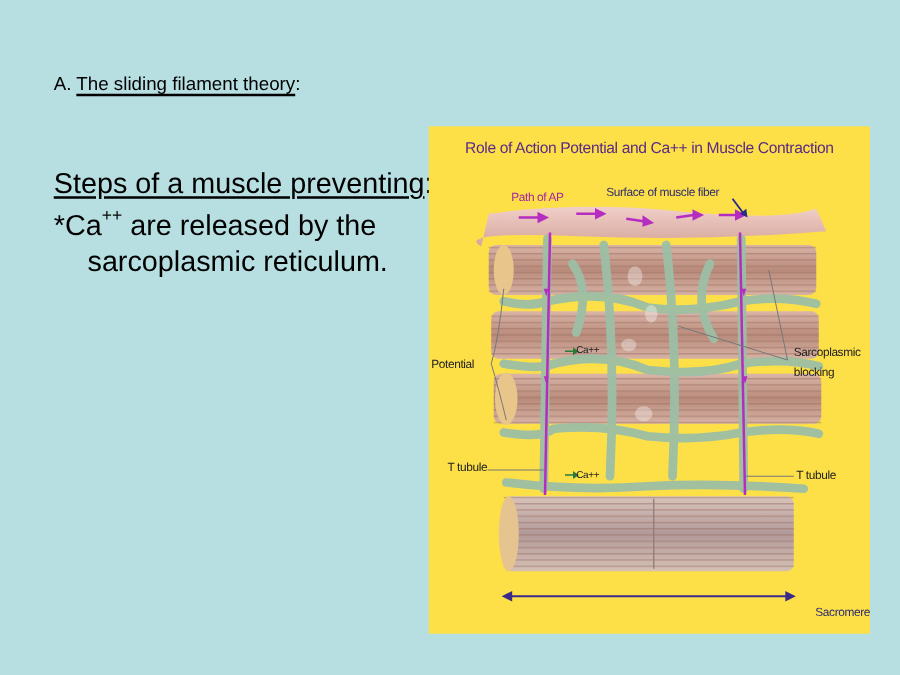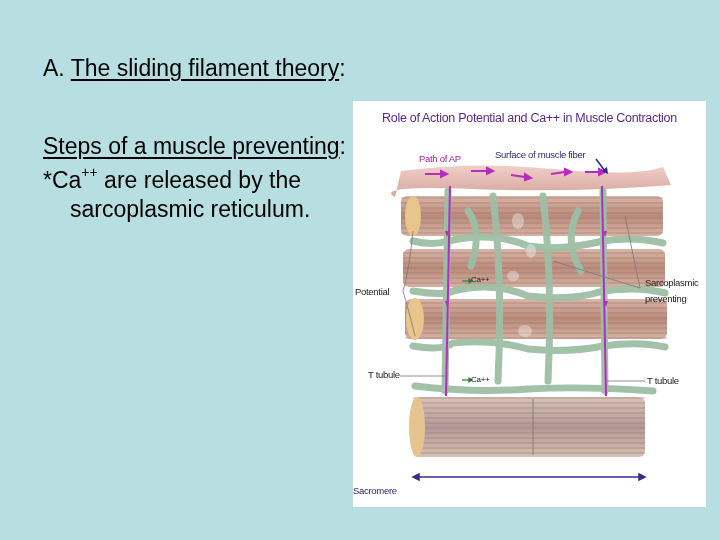--- a/index.html
+++ b/index.html
@@ -12,21 +12,21 @@
       background: #b7dfe1;
       position: relative;
       overflow: hidden;
       font-family: "Liberation Sans", sans-serif;
       color: #000;
     }
     .title {
       position: absolute;
       left: 43px;
       top: 54px;
-      font-size: 23px;
+      font-size: 15px;
       line-height: 28px;
       white-space: nowrap;
     }
     .u { text-decoration: underline; text-decoration-thickness: 2px; text-underline-offset: 3px; }
     .body-text {
       position: absolute;
       left: 43px;
       top: 132px;
       width: 310px;
       font-size: 23px;
@@ -34,25 +34,25 @@
     }
     .para {
       margin: 0 0 4px 0;
       padding-left: 27px;
       text-indent: -27px;
     }
     sup { font-size: 14px; line-height: 0; position: relative; top: -2px; }
     
     .figure {
       position: absolute;
-      left: 353px;
+      left: 343px;
       top: 101px;
       width: 353px;
       height: 406px;
-      background: #ffffff;
+      background: #fde047;
       overflow: hidden;
     }
     .fig-title {
       position: absolute;
       left: 0;
       width: 353px;
       top: 10px;
       text-align: center;
       font-size: 12.5px;
       color: #5a2a86;
@@ -188,17 +188,17 @@
     </g>
   </svg>
 
   <div class="fig-title">Role of Action Potential and Ca++ in Muscle Contraction</div>
   <div class="lbl mag" style="left:66px;top:52px;">Path of AP</div>
   <div class="lbl" style="left:142px;top:48px;">Surface of muscle fiber</div>
   <div class="lbl dark" style="left:2px;top:185px;">Potential</div>
   <div class="lbl dark" style="left:118px;top:174px;font-size:8px;">Ca++</div>
   <div class="lbl dark" style="left:118px;top:274px;font-size:8px;">Ca++</div>
   <div class="lbl dark" style="left:292px;top:176px;">Sarcoplasmic</div>
-  <div class="lbl dark" style="left:292px;top:192px;">preventing</div>
+  <div class="lbl dark" style="left:292px;top:192px;">blocking</div>
   <div class="lbl dark" style="left:15px;top:268px;">T tubule</div>
   <div class="lbl dark" style="left:294px;top:274px;">T tubule</div>
-  <div class="lbl" style="left:0;width:353px;text-align:left;top:384px;">Sacromere</div>
+  <div class="lbl" style="left:0;width:353px;text-align:right;top:384px;">Sacromere</div>
 </div>
 
 </body></html>

